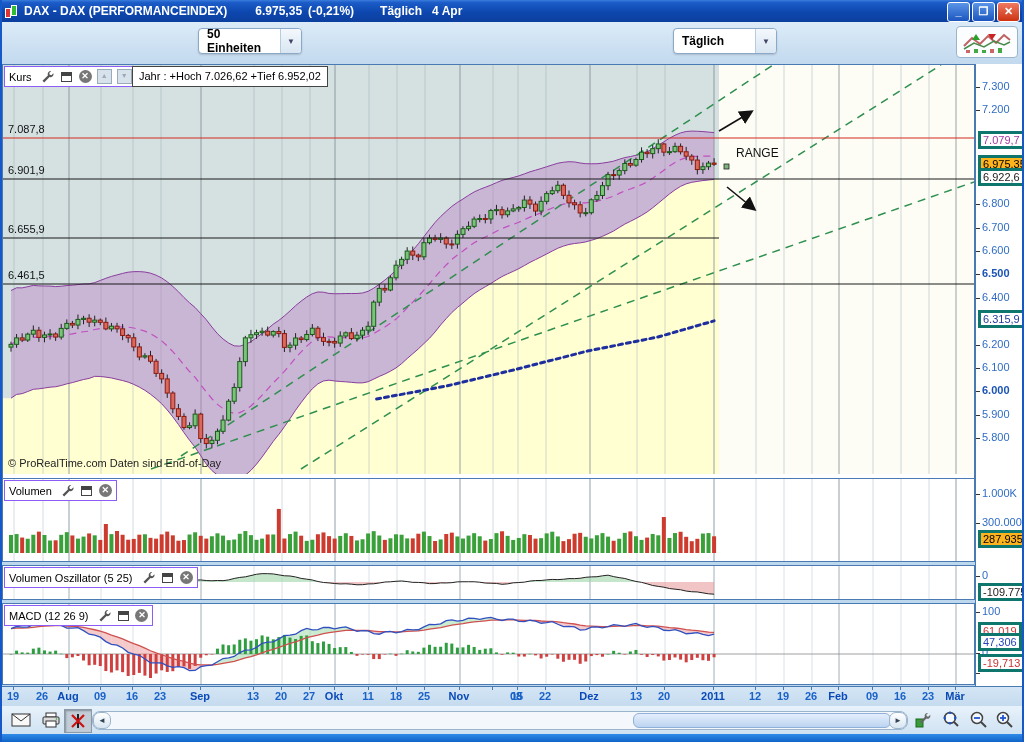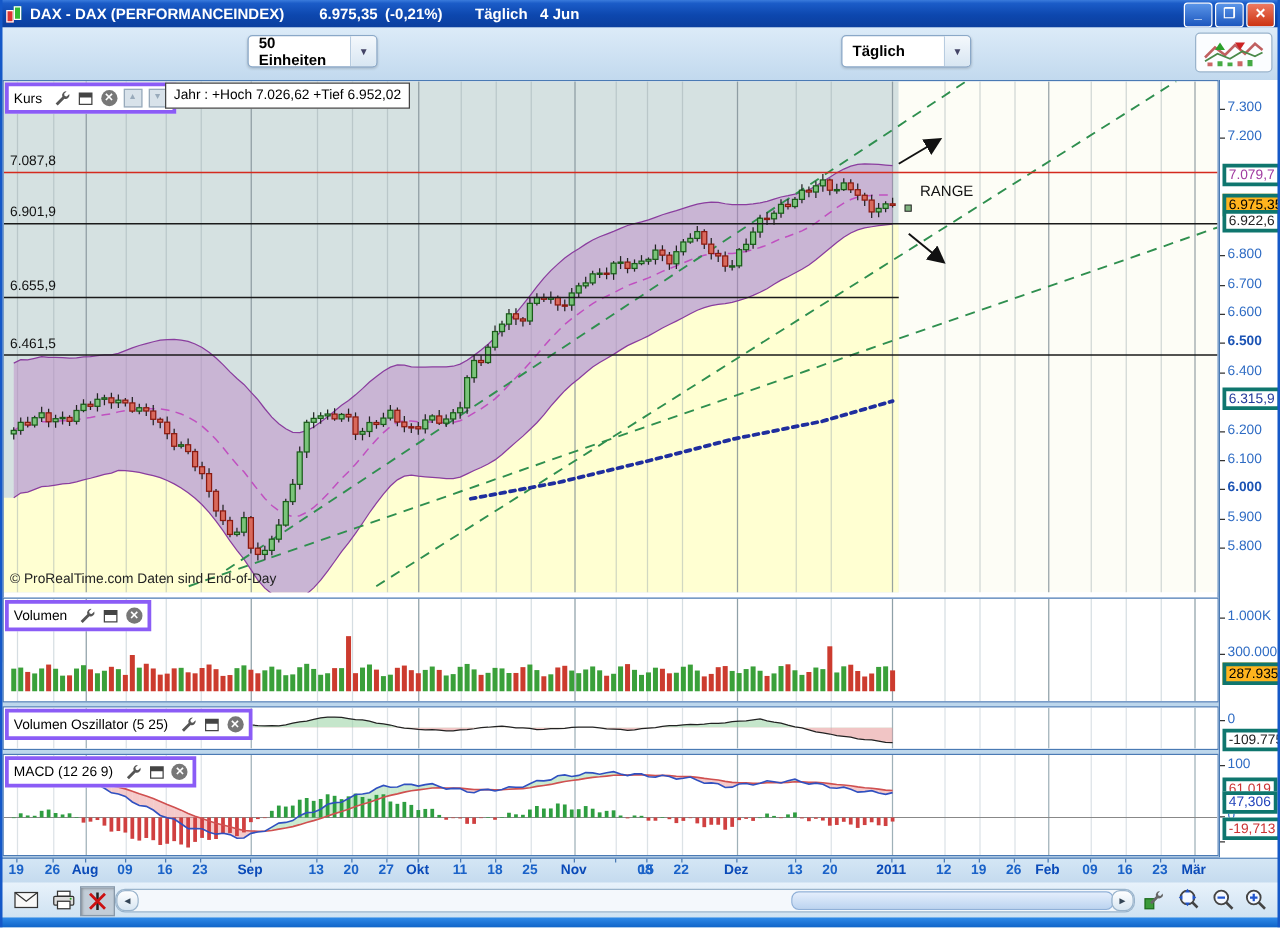--- a/index.html
+++ b/index.html
@@ -25,21 +25,21 @@
     border-bottom:1px solid #8fb2d2;}
   .dropdown{position:absolute;top:6px;height:24px;background:#fff;border:1px solid #8aa8c8;border-radius:4px;
     box-shadow:inset 0 1px 0 #fff,0 1px 2px rgba(0,0,0,.15);display:flex;align-items:center;font-size:12px;font-weight:bold;}
   .dropdown .lbl{padding:0 8px;flex:1;}
   .dropdown .arr{width:20px;height:100%;border-left:1px solid #b8cce0;display:flex;align-items:center;justify-content:center;
     color:#446;font-size:8px;background:linear-gradient(180deg,#f4f8fc,#d8e6f2);border-radius:0 3px 3px 0;}
   .chartbtn{position:absolute;right:6px;top:4px;width:60px;height:30px;background:#fbfdff;border:1px solid #9ab4cc;
     border-radius:4px;display:flex;align-items:center;justify-content:center;}
   
   .panel{background:#fff;border:1px solid #4a7ab4;box-sizing:border-box;overflow:hidden;}
-  .hdrbox{position:absolute;background:#fff;border:3px solid #8b5cf6;height:19px;display:flex;align-items:center;
+  .hdrbox{position:absolute;background:#fff;border:1px solid #8b5cf6;height:19px;display:flex;align-items:center;
     font-size:11px;padding:0 4px;gap:5px;z-index:30;}
   .hdrbox .ttl{margin-right:4px;}
   .icobtn{width:14px;height:14px;display:flex;align-items:center;justify-content:center;}
   .winico{width:11px;height:10px;border:1px solid #444;background:#fff;box-sizing:border-box;border-top:4px solid #444;}
   .closeico{width:13px;height:13px;border-radius:50%;background:#777;color:#fff;font-size:9px;line-height:13px;text-align:center;font-weight:bold;}
   .updn{width:13px;height:13px;border:1px solid #9ab;background:#d8e2ea;color:#9ab;font-size:7px;line-height:12px;text-align:center;}
   .legendbox{position:absolute;background:#fff;border:1px solid #444;height:19px;line-height:19px;font-size:11px;padding:0 6px;z-index:30;}
   .inchart-lbl{position:absolute;font-size:11px;color:#111;z-index:20;}
   .copyright{position:absolute;font-size:11px;color:#222;z-index:20;}
   
@@ -76,21 +76,21 @@
 
 <div class="abs titlebar">
   <span class="candle-ico">
       <span class="c1"></span>
       <span class="c2"></span>
     </span>
   <span class="tgroup">DAX - DAX (PERFORMANCEINDEX)</span>
   <span class="tgroup" style="margin-left:28px;">6.975,35</span>
   <span class="tgroup" style="margin-left:6px;">(-0,21%)</span>
   <span class="tgroup" style="margin-left:26px;">Täglich</span>
-  <span class="tgroup" style="margin-left:10px;">4 Jun</span>
+  <span class="tgroup" style="margin-left:10px;">4 Apr</span>
   <span class="winbtns">
     <span class="winbtn">_</span>
     <span class="winbtn">❐</span>
     <span class="winbtn close">✕</span>
   </span>
 </div>
 
 <div class="abs toolbar">
   <div class="dropdown" style="left:198px;width:102px;">
     <span class="lbl">50 Einheiten</span>

